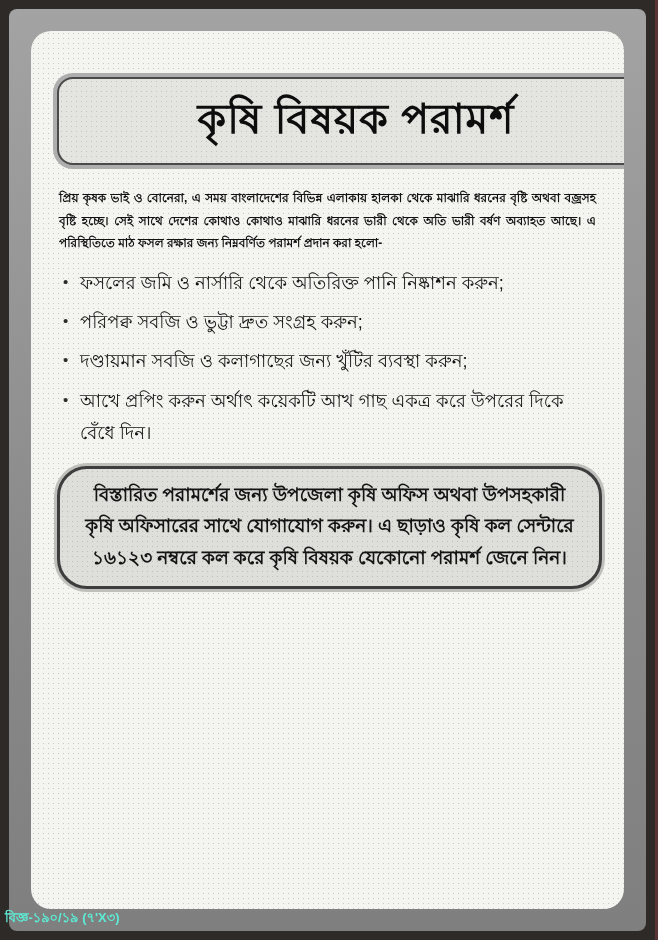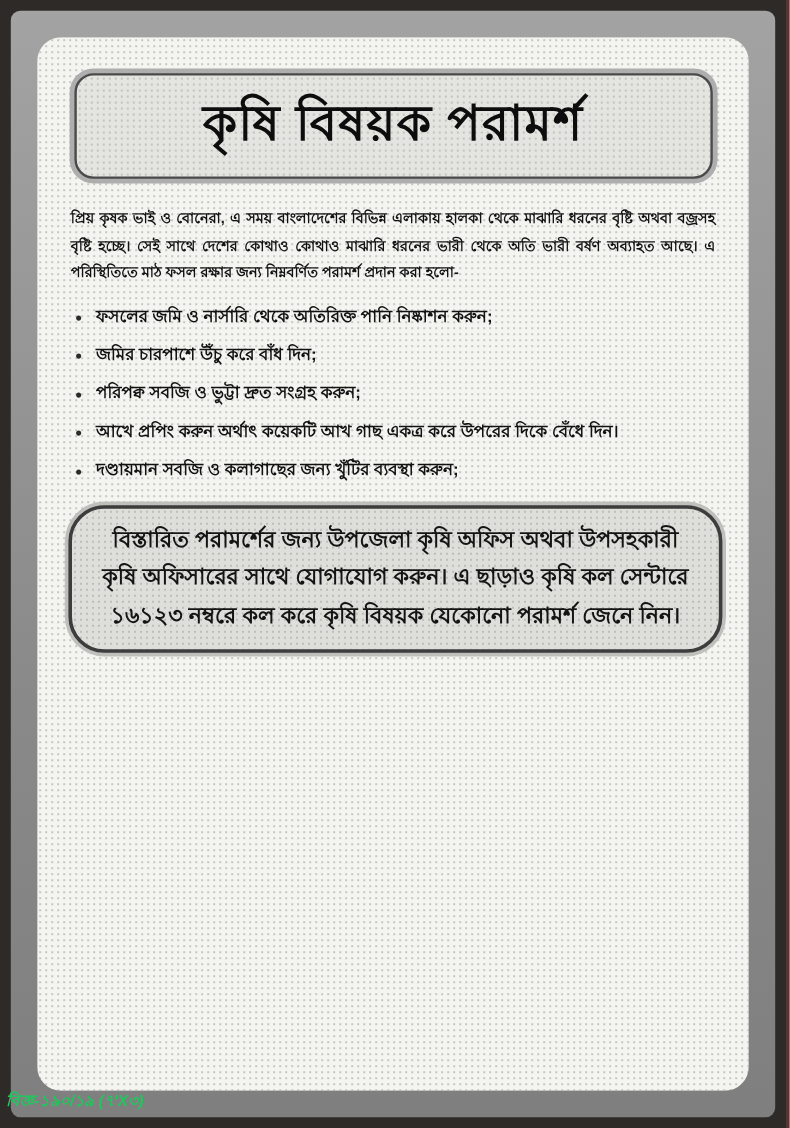--- a/index.html
+++ b/index.html
@@ -23,22 +23,22 @@
   .paper {
     position:absolute; inset:22px;
     background-color:#f4f4f1;
     background-image:radial-gradient(#c6c6c3 0.7px, transparent 1px);
     background-size:5px 5px;
     border-radius:20px;
     padding:26px 26px 0 26px;
     overflow:hidden;
   }
   .title-box {
-    width:532px; height:88px;
-    margin:4px auto 0 auto;
+    width:598px; height:88px;
+    margin:20px auto 0 auto;
     display:flex; align-items:center; justify-content:center;
     background-color:#e4e4e1;
     background-image:radial-gradient(#c2c2bf 0.7px, transparent 1px);
     background-size:5px 5px;
     border:2px solid #4a4a4a;
     border-radius:16px;
     box-shadow:0 0 0 4px #aeaeae;
   }
   .title-text {
     font-size:41px; font-weight:bold; letter-spacing:1px; color:#0d0d0d;
@@ -50,21 +50,21 @@
     text-align:justify;
     color:#121212;
   }
   .advice-list {
     list-style:none;
     margin:12px 0 0 6px;
   }
   .advice-list li {
     position:relative;
     padding-left:17px;
-    font-size:14px; font-weight:bold;
+    font-size:18px; font-weight:normal;
     line-height:1.8;
     margin-bottom:7px;
     color:#121212;
   }
   .advice-list li::before {
     content:"•";
     position:absolute; left:0; top:1px;
     font-size:15px; color:#2a2a2a;
   }
   .contact-box {
@@ -77,42 +77,41 @@
     background-image:radial-gradient(#bdbdba 0.7px, transparent 1px);
     background-size:5px 5px;
     padding:10px 24px 12px 24px;
     text-align:center;
     font-size:18.5px; font-weight:bold;
     line-height:1.72;
     color:#141414;
   }
   .print-code {
     position:absolute; left:5px; bottom:11px;
-    font-size:13px; font-weight:bold; color:#22c55e; z-index:5;font-style:italic;
+    font-size:13px; font-weight:bold; color:#5eead4; z-index:5;
   }
 </style>
 </head>
 <body>
 
 <div class="poster-outer">
   <div class="poster-frame">
     <div class="paper">
 
       <div class="title-box">
         <div class="title-text">কৃষি বিষয়ক পরামর্শ</div>
       </div>
 
       <p class="intro">প্রিয় কৃষক ভাই ও বোনেরা, এ সময় বাংলাদেশের বিভিন্ন এলাকায় হালকা থেকে মাঝারি ধরনের বৃষ্টি অথবা বজ্রসহ বৃষ্টি হচ্ছে। সেই সাথে দেশের কোথাও কোথাও মাঝারি ধরনের ভারী থেকে অতি ভারী বর্ষণ অব্যাহত আছে। এ পরিস্থিতিতে মাঠ ফসল রক্ষার জন্য নিম্নবর্ণিত পরামর্শ প্রদান করা হলো-</p>
 
       <ul class="advice-list">
         <li><span>ফসলের জমি ও নার্সারি থেকে অতিরিক্ত পানি নিষ্কাশন করুন;</span></li>
-        <li><span>জমির চারপাশে উঁচু করে বাঁধ দিন;</span></li>
         <li><span>পরিপক্ব সবজি ও ভুট্টা দ্রুত সংগ্রহ করুন;</span></li>
+        <li><span>দণ্ডায়মান সবজি ও কলাগাছের জন্য খুঁটির ব্যবস্থা করুন;</span></li>
         <li><span>আখে প্রপিং করুন অর্থাৎ কয়েকটি আখ গাছ একত্র করে উপরের দিকে বেঁধে দিন।</span></li>
-        <li><span>দণ্ডায়মান সবজি ও কলাগাছের জন্য খুঁটির ব্যবস্থা করুন;</span></li>
       </ul>
 
       <div class="contact-box">
         <span>বিস্তারিত পরামর্শের জন্য উপজেলা কৃষি অফিস অথবা উপসহকারী কৃষি অফিসারের সাথে যোগাযোগ করুন। এ ছাড়াও কৃষি কল সেন্টারে ১৬১২৩ নম্বরে কল করে কৃষি বিষয়ক যেকোনো পরামর্শ জেনে নিন।</span>
       </div>
 
     </div>
   </div>
   <div class="print-code">বিজ্ঞ-১৯০/১৯ (৭'X৩)</div>
 </div>

